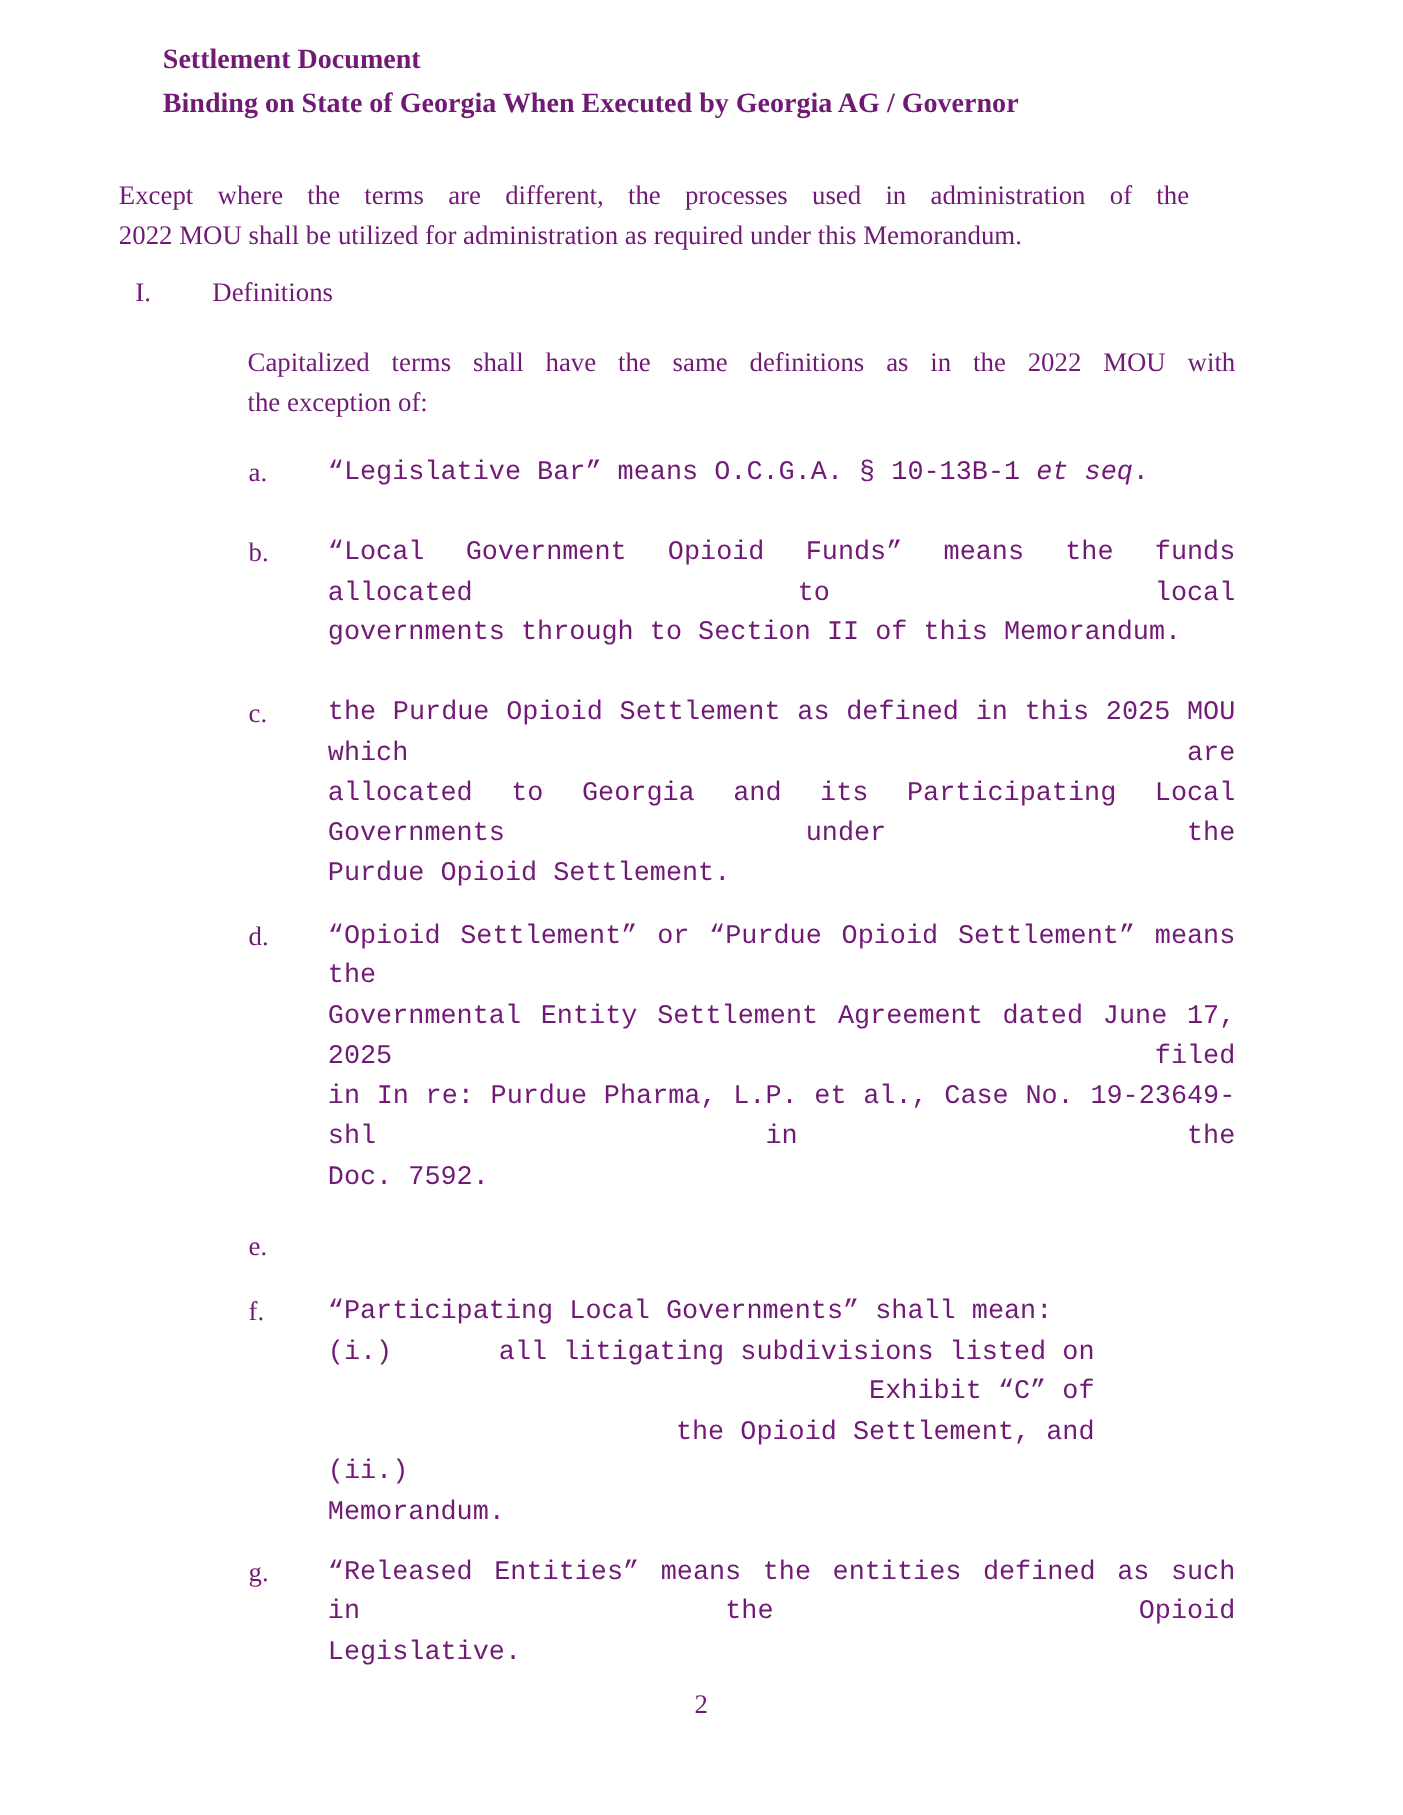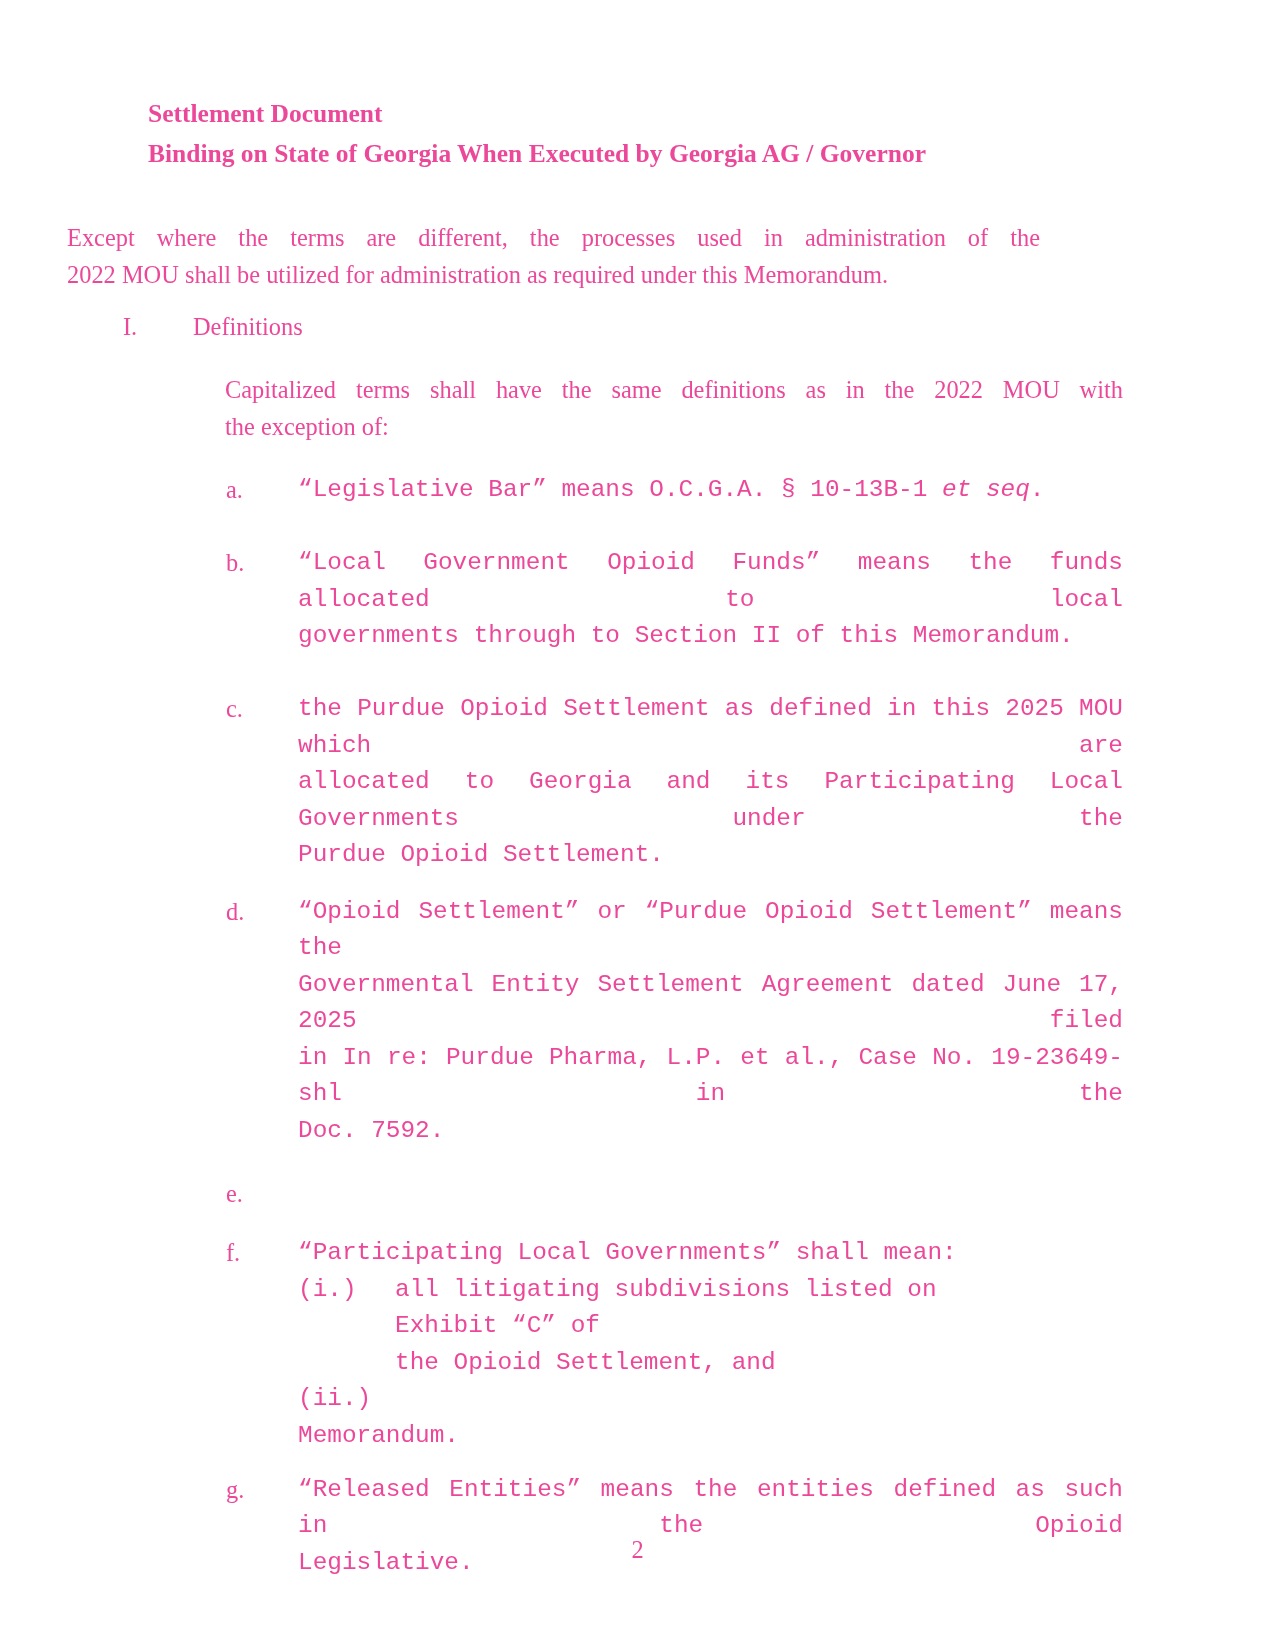--- a/index.html
+++ b/index.html
@@ -5,37 +5,37 @@
   html, body {
     margin: 0;
     padding: 0;
     background: #ffffff;
   }
   .page {
     position: relative;
     width: 1275px;
     height: 1650px;
     background: #ffffff;
-    color: #ec4899;
+    color: #701a75;
     font-family: "Liberation Serif", "DejaVu Serif", serif;
     font-size: 24.4px;
     line-height: 36.5px;
     box-sizing: border-box;
-    padding-top: 94px;
+    padding-top: 34px;
     overflow: hidden;
   }
   .title {
     margin-left: 148px;
     width: 980px;
     font-weight: bold;
     font-size: 25.5px;
     line-height: 40px;
   }
   .intro {
-    margin-left: 67px;
+    margin-left: 108px;
     width: 973px;
     margin-top: 46px;
   }
   .just {
     text-align: justify;
     text-align-last: justify;
   }
   .sec {
     display: flex;
     margin-left: 123px;
@@ -48,21 +48,21 @@
     margin-top: 26.5px;
   }
   .item {
     display: flex;
     margin-left: 226px;
   }
   .item .mk { width: 72px; flex: none; }
   .item .tx { width: 825px; flex: none; font-family: Liberation Mono, monospace; }
   .sub { display: flex; }
   .sub .smk { width: 97px; flex: none; }
-  .sub .stx { width: 600px; flex: none; }
+  .sub .stx { width: 600px; flex: none; text-align: right; }
   .it { font-style: italic; }
   .m-a { margin-top: 27px; }
   .m-b { margin-top: 36.5px; }
   .m-c { margin-top: 36.5px; }
   .m-d { margin-top: 20px; }
   .m-e { margin-top: 27px; }
   .m-f { margin-top: 22.5px; }
   .m-g { margin-top: 17.5px; }
   .page-number {
     position: absolute;

